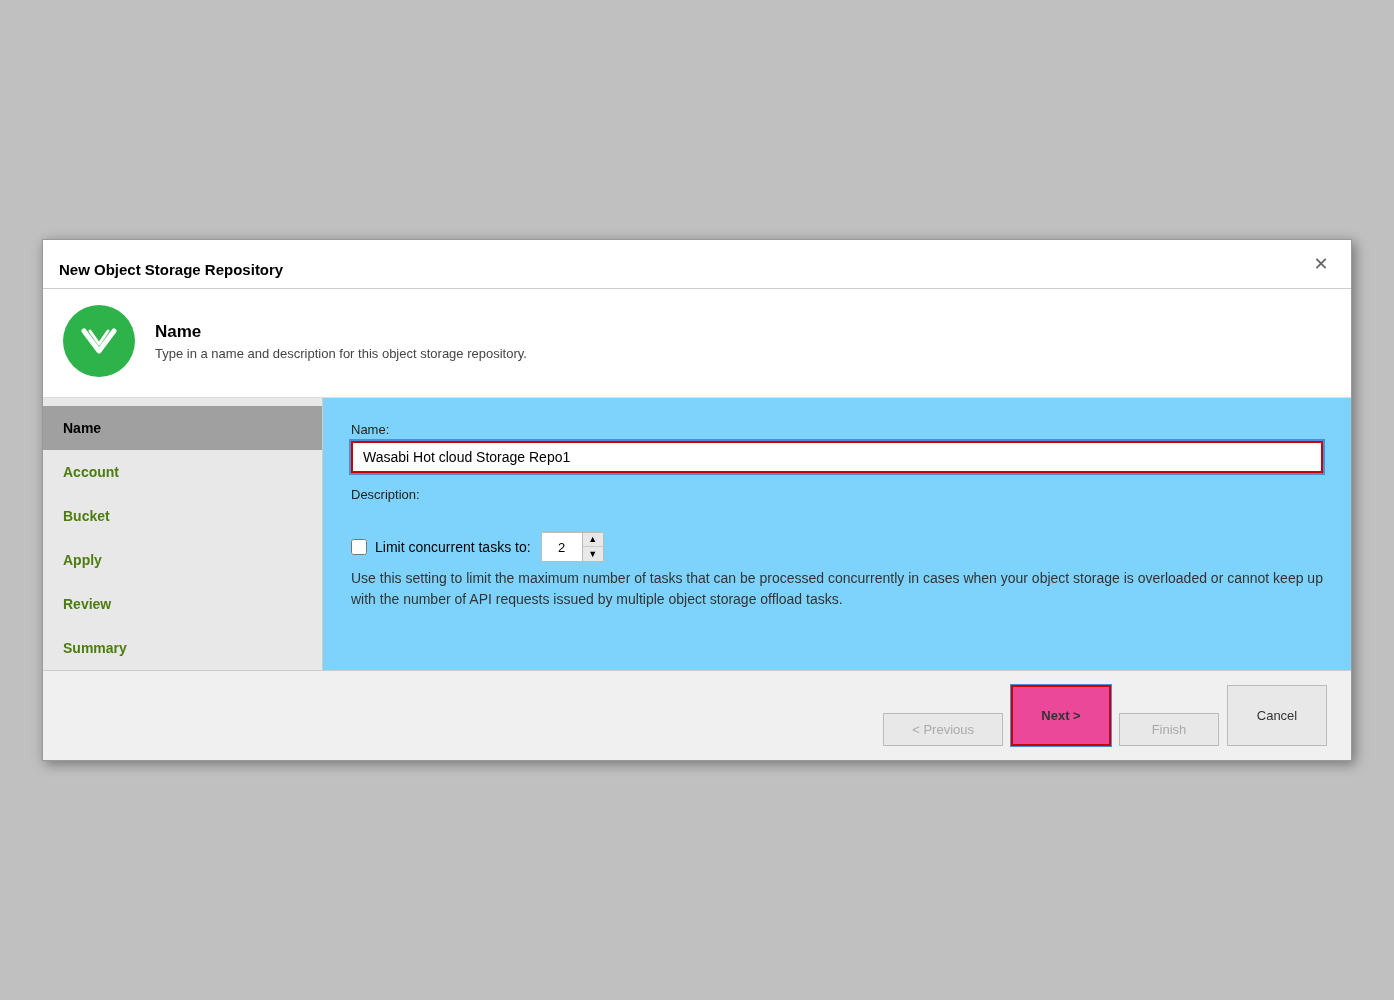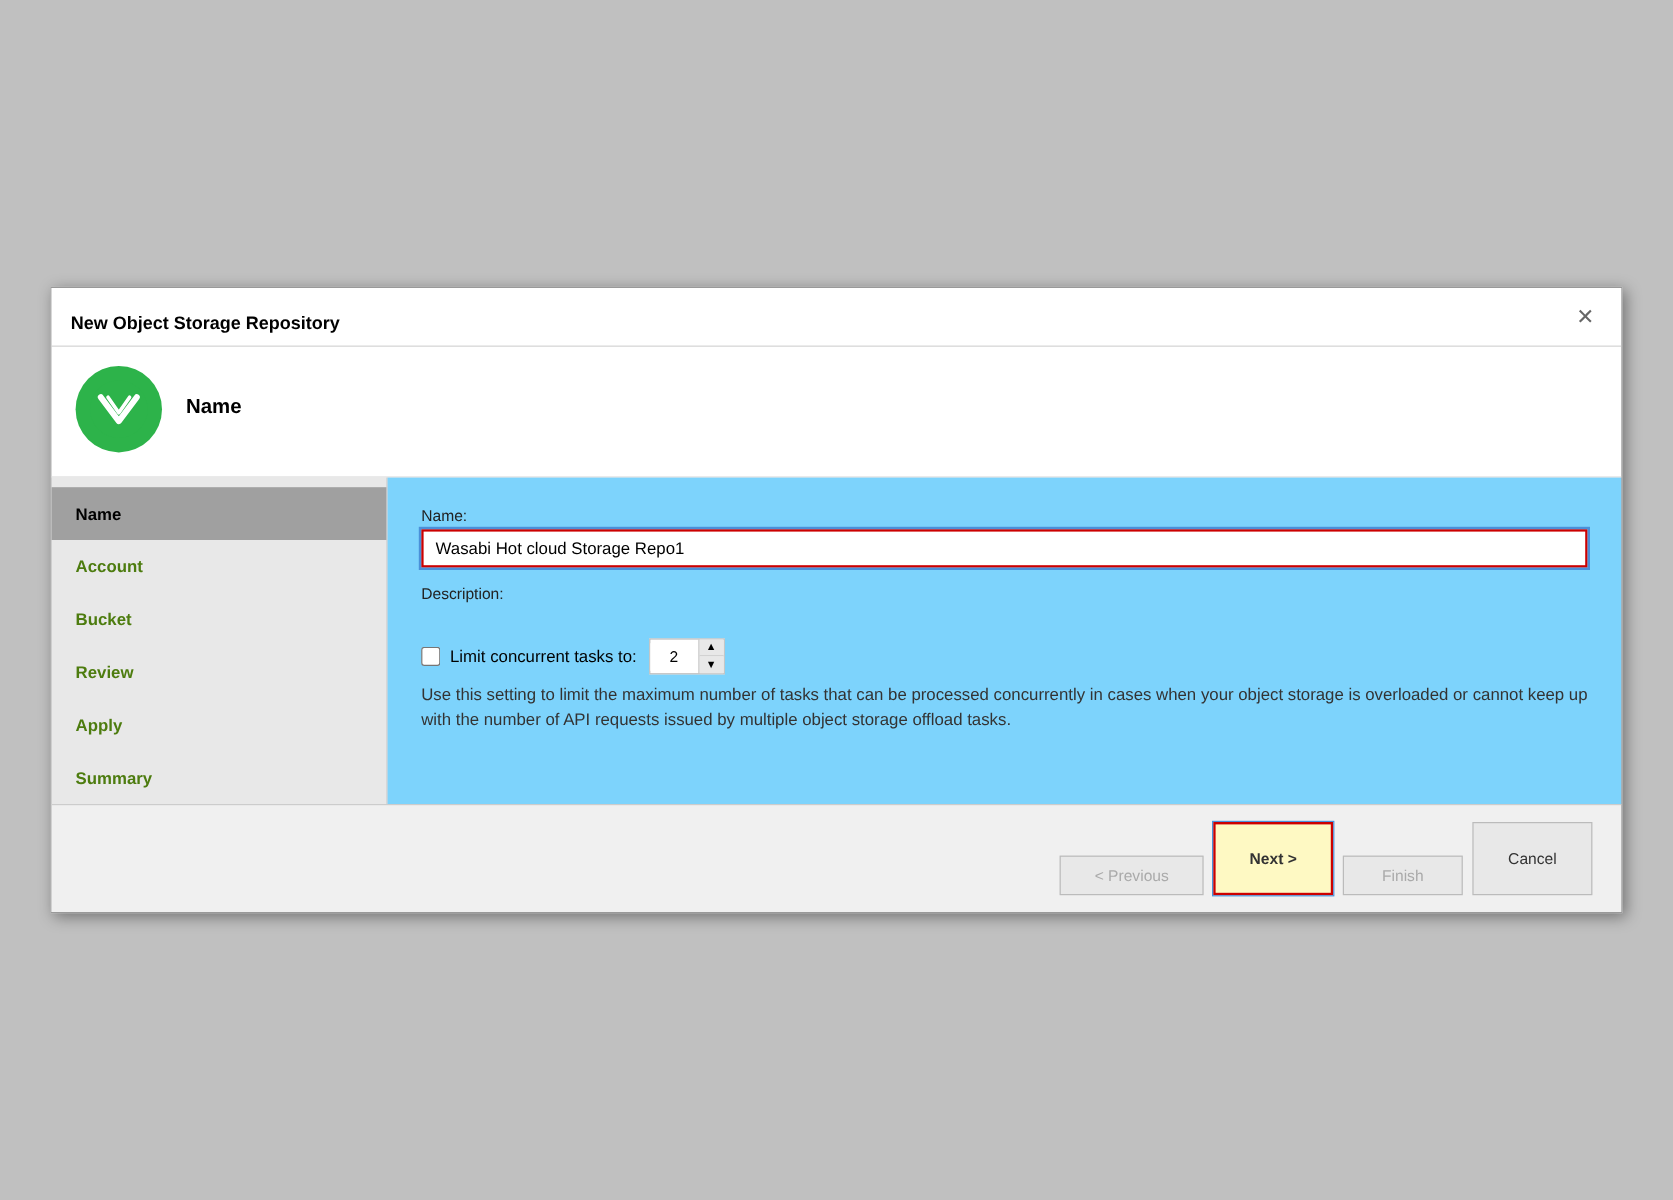--- a/index.html
+++ b/index.html
@@ -206,21 +206,21 @@
     .footer-btn {
       padding: 8px 28px;
       font-size: 13px;
       border: 1px solid #bbb;
       background: #e8e8e8;
       cursor: pointer;
       color: #333;
       min-width: 100px;
     }
     .footer-btn.next {
-      background: #fef9c3;
+      background: #ec4899;
       border: 2px solid #cc0000;
       font-weight: 600;
       outline: 1px solid #4a90d9;
     }
     .footer-btn:disabled {
       color: #aaa;
       cursor: default;
       margin-top: 28px;
     }
   </style>
@@ -239,40 +239,41 @@
   <div class="header-section">
     <div class="logo-circle">
       <svg viewBox="0 0 50 50" fill="none" xmlns="http://www.w3.org/2000/svg">
         <circle cx="25" cy="25" r="24" fill="#2db34a"></circle>
         <path d="M10 15 L25 35 L40 15" stroke="white" stroke-width="5" stroke-linecap="round" stroke-linejoin="round" fill="none"></path>
         <path d="M16 15 L25 28 L34 15" stroke="white" stroke-width="3" stroke-linecap="round" stroke-linejoin="round" fill="none"></path>
       </svg>
     </div>
     <div class="header-text">
       <h2>Name</h2>
+      <p>Type in a name and description for this object storage repository.</p>
     </div>
   </div>
 
   <div class="body-section">
 
     <div class="sidebar">
       <div class="sidebar-item active">
         <span>Name</span>
       </div>
       <div class="sidebar-item">
         <span>Account</span>
       </div>
       <div class="sidebar-item">
         <span>Bucket</span>
       </div>
       <div class="sidebar-item">
+        <span>Apply</span>
+      </div>
+      <div class="sidebar-item">
         <span>Review</span>
-      </div>
-      <div class="sidebar-item">
-        <span>Apply</span>
       </div>
       <div class="sidebar-item">
         <span>Summary</span>
       </div>
     </div>
 
     <div class="main-content">
 
       <div>
         <div class="field-label">Name:</div>

